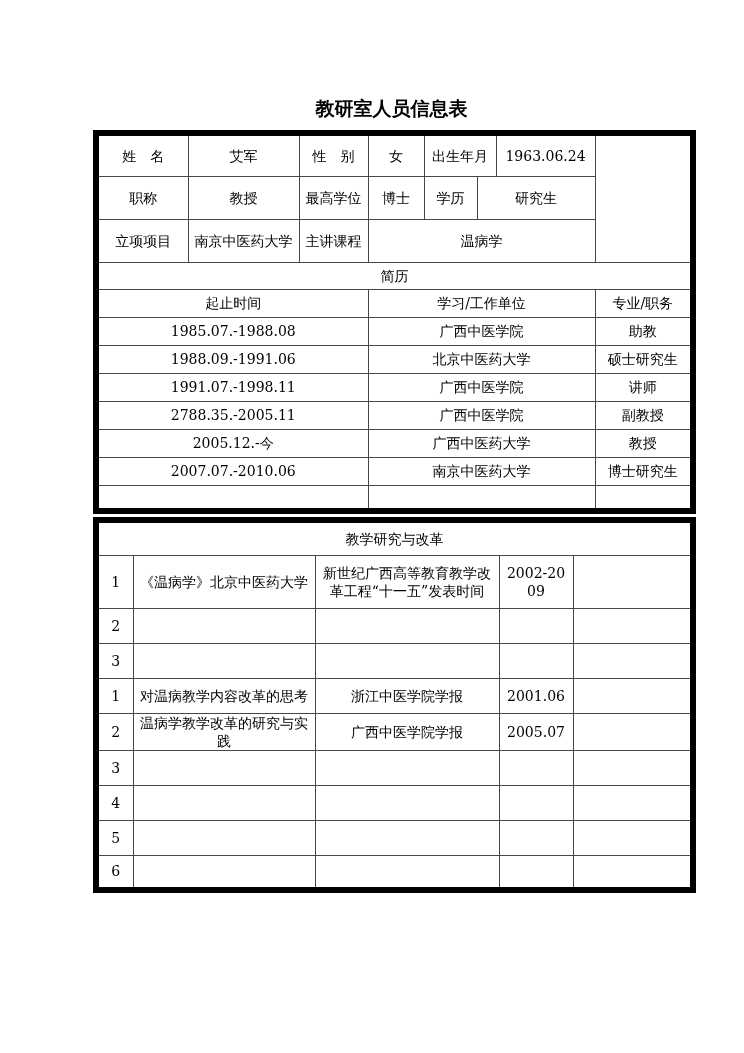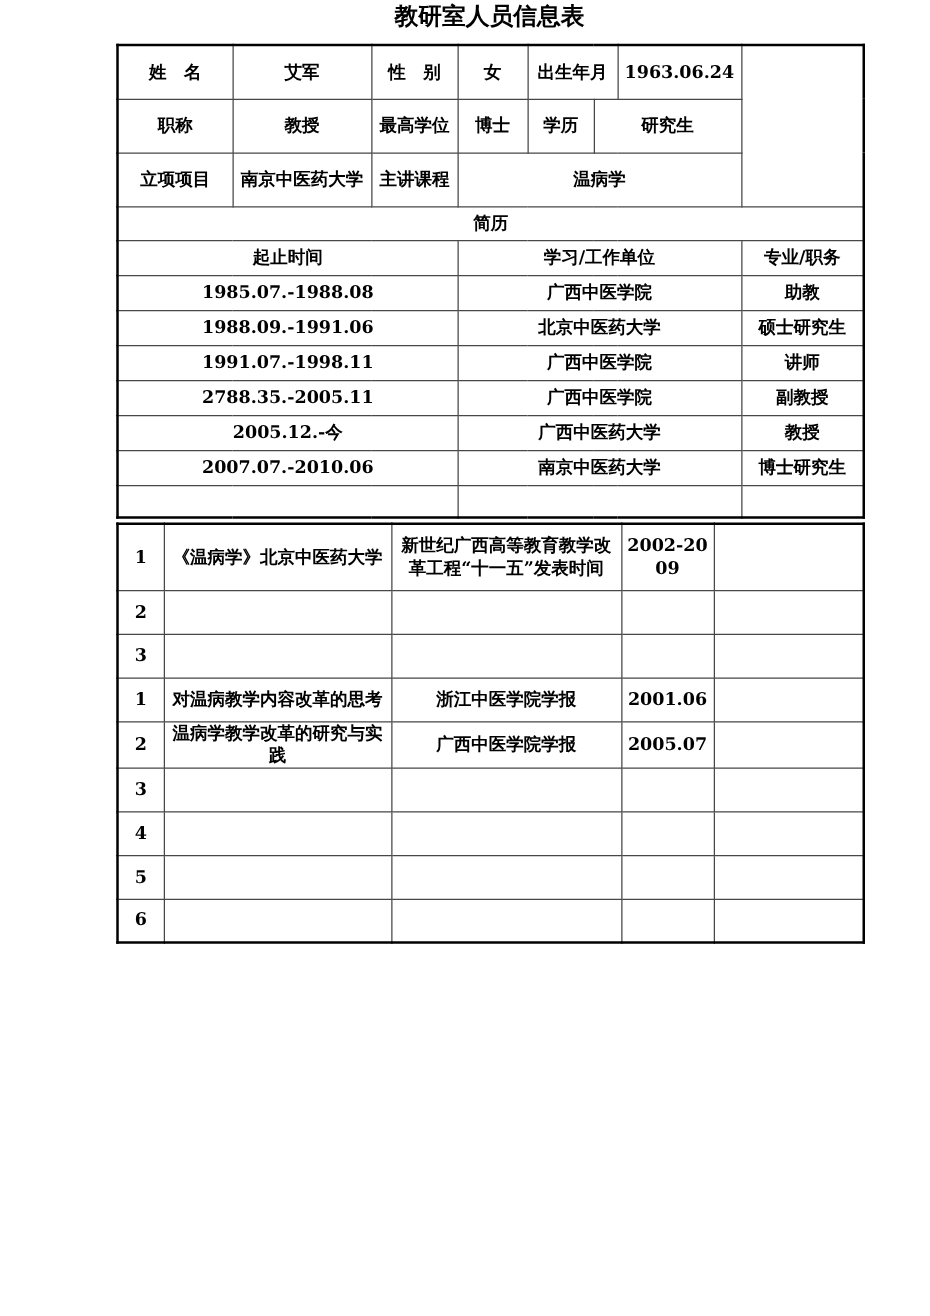--- a/index.html
+++ b/index.html
@@ -1,29 +1,28 @@
 <!DOCTYPE html>
 <html><head>
 <meta charset="utf-8">
 <style>
   html,body { margin:0; padding:0; }
   body {
     width:744px; height:1053px; background:#ffffff; color:#000;
     font-family:"DejaVu Serif","Liberation Serif",serif;
     -webkit-font-smoothing:antialiased;
   }
-  .page { padding-left:93px; }
+  .page { padding-left:93px; padding-top:95px; }
   .doc-title {
     width:597px; text-align:center; font-size:19px; font-weight:bold;
     margin:0 0 9px 0; line-height:26px;
   }
   table.form {
     border-collapse:collapse; table-layout:fixed; width:597px;
-    border:2px solid #000000;
-    font-weight:bold;
+    border:6px solid #000000;
   }
   table.form td {
     border:1px solid #474747; text-align:center; vertical-align:middle;
     font-size:14px; line-height:18px; padding:0 3px; overflow:hidden;
     word-break:break-all;
   }
   tr.r-personal    { height:43px; }
   tr.r-jianli      { height:27px; }
   tr.r-resume-head { height:28px; }
   tr.r-resume      { height:28px; }
@@ -129,20 +128,23 @@
 
   <table class="form">
     <colgroup>
       <col style="width:37px">
         <col style="width:182px">
         <col style="width:184px">
       <col style="width:74px">
         <col style="width:120px">
     </colgroup>
     <tbody>
+        <tr class="r-sect">
+      <td colspan="5">教学研究与改革</td>
+    </tr>
     <tr class="r-proj1">
       <td>1</td>
       <td>《温病学》北京中医药大学</td>
       <td class="src-cell">新世纪广西高等教育教学改革工程“十一五”发表时间</td>
       <td>2002-2009</td>
       <td></td>
     </tr>
     <tr class="r-proj">
       <td>2</td>
       <td></td>

